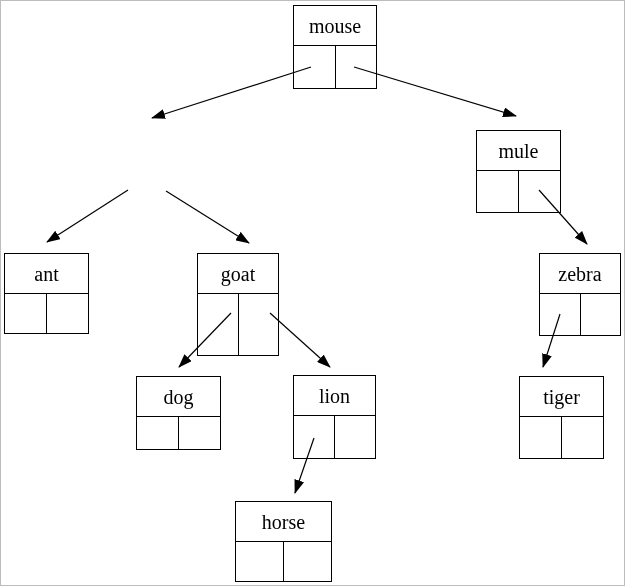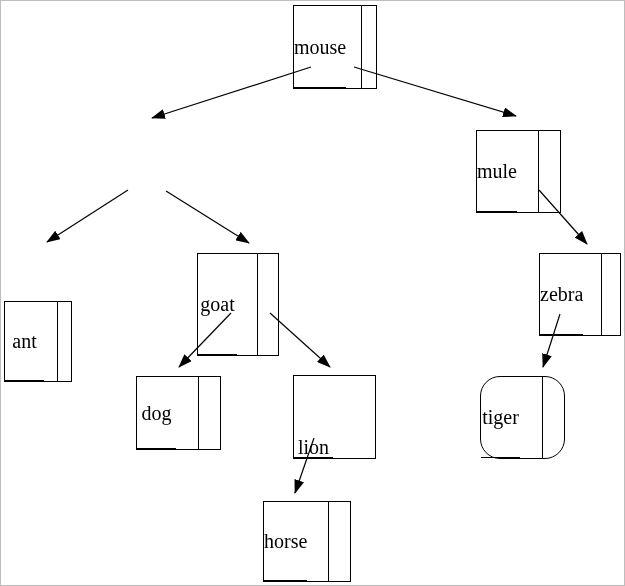--- a/index.html
+++ b/index.html
@@ -25,21 +25,21 @@
     height: 586px;
     pointer-events: none;
     z-index: 2;
   }
   .node {
     position: absolute;
     box-sizing: border-box;
     border: 1.5px solid #000000;
     background: transparent;
     display: flex;
-    flex-direction: row;
+    flex-direction: column;
     z-index: 1;
   }
   .node-label {
     flex: 0 0 39px;
     border-bottom: 1.5px solid #000000;
     display: flex;
     align-items: center;
     justify-content: center;
     font-size: 20px;
     color: #000000;
@@ -88,21 +88,21 @@
 
 
   <div class="node" style="left:475px; top:129px; width:85px; height:83px;justify-content:flex-end;">
     <div class="node-label">mule</div>
     <div class="pointer-cells">
       <div class="pointer-cell left"></div>
       <div class="pointer-cell"></div>
     </div>
   </div>
 
-  <div class="node" style="left:3px; top:252px; width:68px; height:81px;margin-top:48px;">
+  <div class="node" style="left:3px; top:252px; width:85px; height:81px;">
     <div class="node-label">ant</div>
     <div class="pointer-cells">
       <div class="pointer-cell left"></div>
       <div class="pointer-cell"></div>
     </div>
   </div>
 
   <div class="node" style="left:196px; top:252px; width:82px; height:103px;">
     <div class="node-label">goat</div>
     <div class="pointer-cells">
@@ -120,37 +120,37 @@
   </div>
 
   <div class="node" style="left:135px; top:375px; width:85px; height:74px;">
     <div class="node-label">dog</div>
     <div class="pointer-cells">
       <div class="pointer-cell left"></div>
       <div class="pointer-cell"></div>
     </div>
   </div>
 
-  <div class="node" style="left:292px; top:374px; width:83px; height:84px;align-items:flex-end;">
+  <div class="node" style="left:292px; top:374px; width:83px; height:84px;">
     <div class="node-label">lion</div>
     <div class="pointer-cells">
       <div class="pointer-cell left"></div>
       <div class="pointer-cell"></div>
     </div>
   </div>
 
-  <div class="node" style="left:479px; top:375px; width:85px; height:83px;border-radius:20px;">
+  <div class="node" style="left:518px; top:375px; width:85px; height:83px;">
     <div class="node-label">tiger</div>
     <div class="pointer-cells">
       <div class="pointer-cell left"></div>
       <div class="pointer-cell"></div>
     </div>
   </div>
 
-  <div class="node" style="left:262px; top:500px; width:88px; height:81px;">
+  <div class="node" style="left:234px; top:500px; width:97px; height:81px;">
     <div class="node-label">horse</div>
     <div class="pointer-cells">
       <div class="pointer-cell left"></div>
       <div class="pointer-cell"></div>
     </div>
   </div>
 
 </div>
 
 </body></html>

